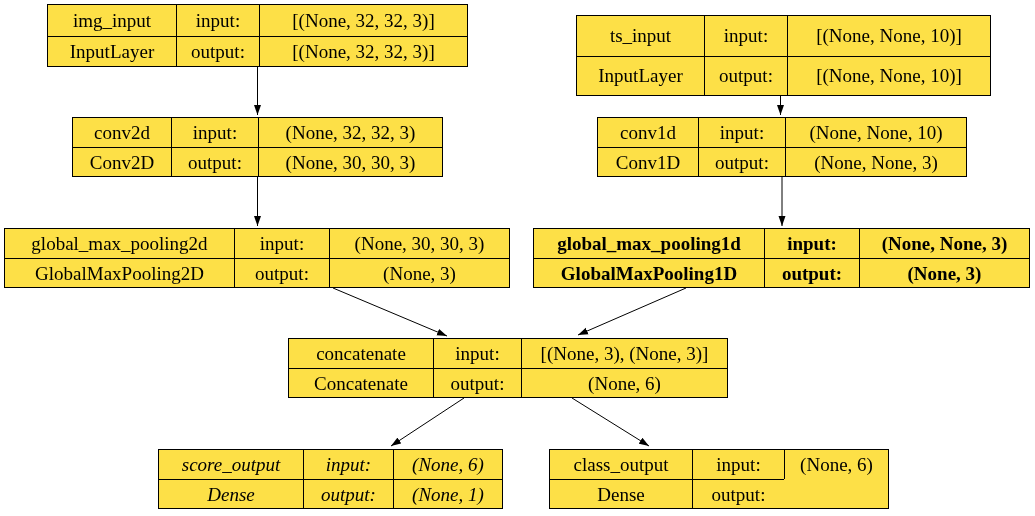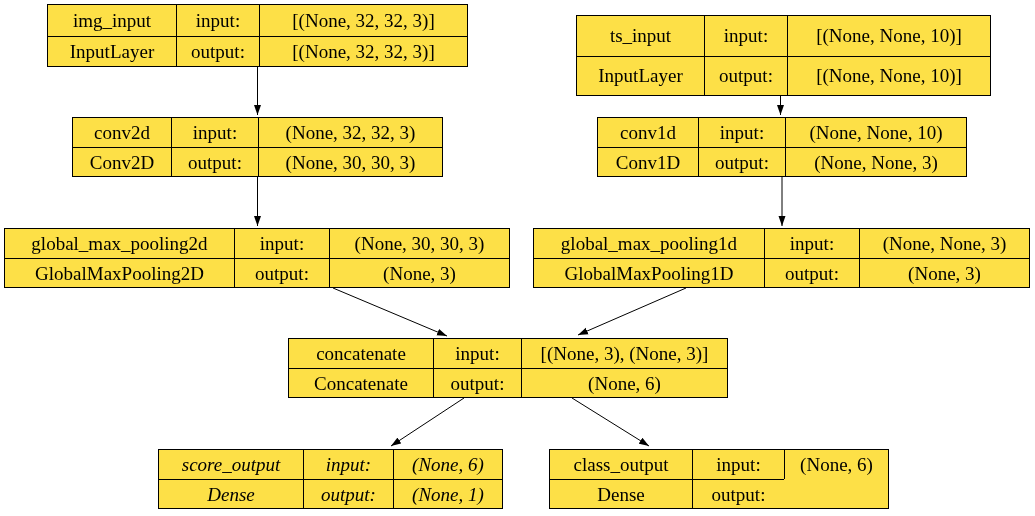--- a/index.html
+++ b/index.html
@@ -47,21 +47,21 @@
   
   .cell:nth-child(3n+1) { border-left: none; }
   .cell:nth-child(-n+3) { border-top: none; }
 
   
   #n-img-input    { left:  47px; top:   4px; width: 421px; height: 63px; grid-template-columns: 128px 83px 1fr; }
   #n-ts-input     { left: 576px; top:   4px; width: 415px; height: 81px; grid-template-columns: 127px 83px 1fr; margin-top: 11px; }
   #n-conv2d       { left:  72px; top: 117px; width: 371px; height: 60px; grid-template-columns:  98px 87px 1fr; }
   #n-conv1d       { left: 597px; top: 117px; width: 370px; height: 60px; grid-template-columns: 100px 87px 1fr; }
   #n-gmp2d        { left:   4px; top: 228px; width: 506px; height: 60px; grid-template-columns: 229px 95px 1fr; }
-  #n-gmp1d        { left: 533px; top: 228px; width: 497px; height: 60px; grid-template-columns: 230px 95px 1fr; }
+  #n-gmp1d        { left: 533px; top: 228px; width: 497px; height: 60px; grid-template-columns: 230px 95px 1fr; font-weight: bold; }
   #n-concatenate  { left: 288px; top: 338px; width: 440px; height: 60px; grid-template-columns: 144px 88px 1fr; }
   #n-score-output { left: 158px; top: 449px; width: 345px; height: 60px; grid-template-columns: 144px 90px 1fr; font-style: italic; }
   #n-class-output { left: 549px; top: 449px; width: 340px; height: 60px; grid-template-columns: 142px 92px 1fr; }
 </style>
 </head>
 <body>
 
 <div id="canvas">
 
   <svg id="edge-layer" viewBox="0 0 1035 516" xmlns="http://www.w3.org/2000/svg">

